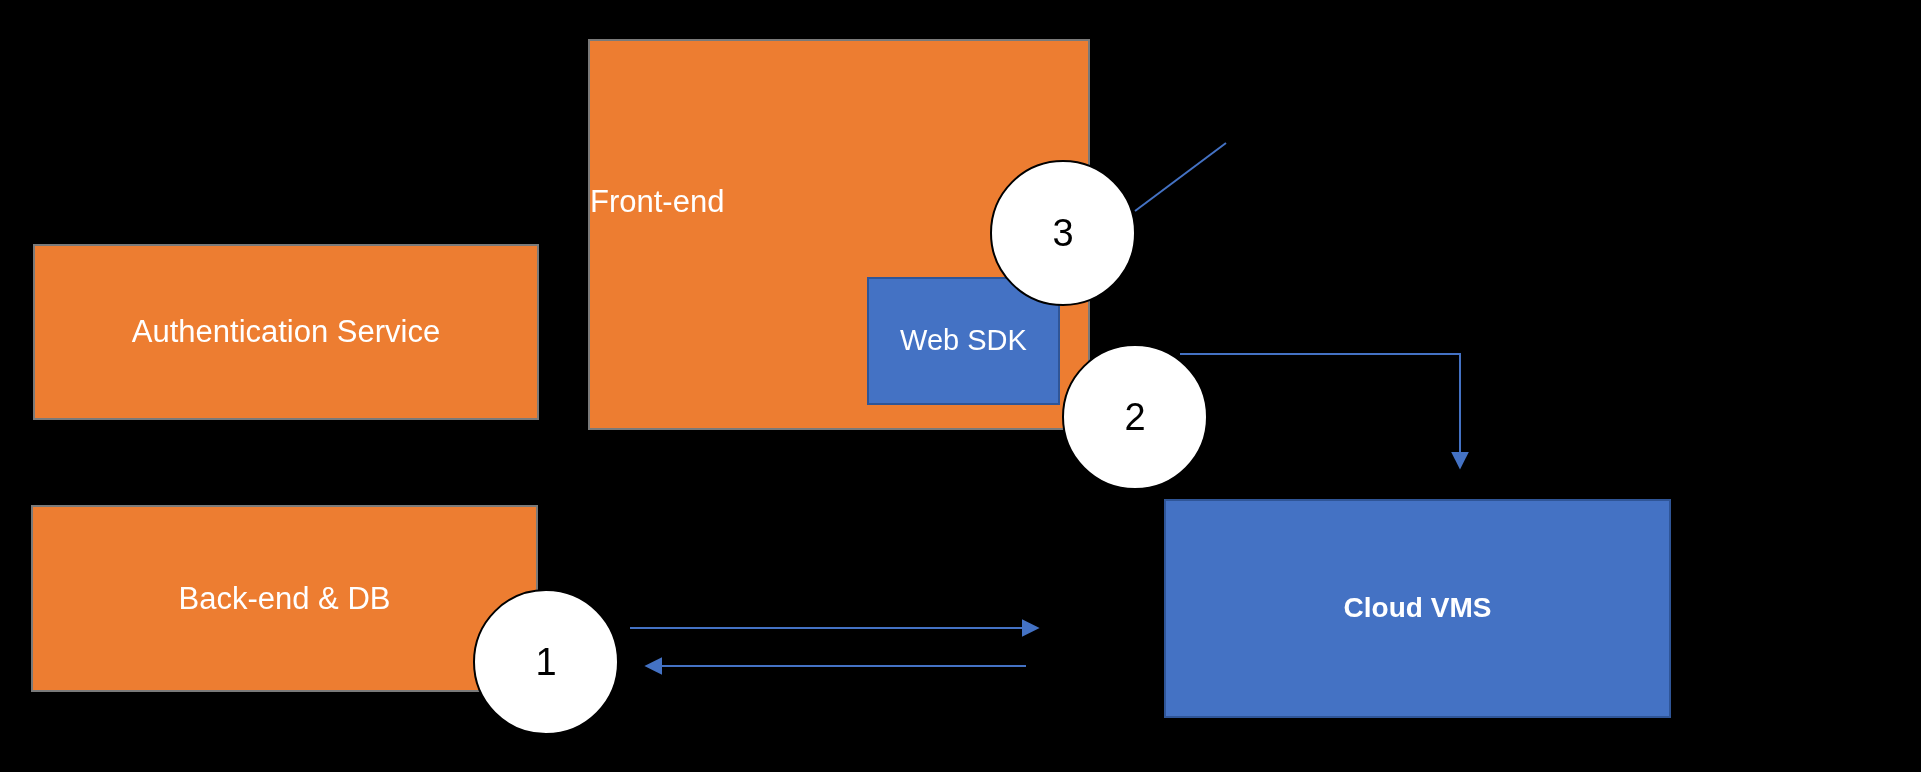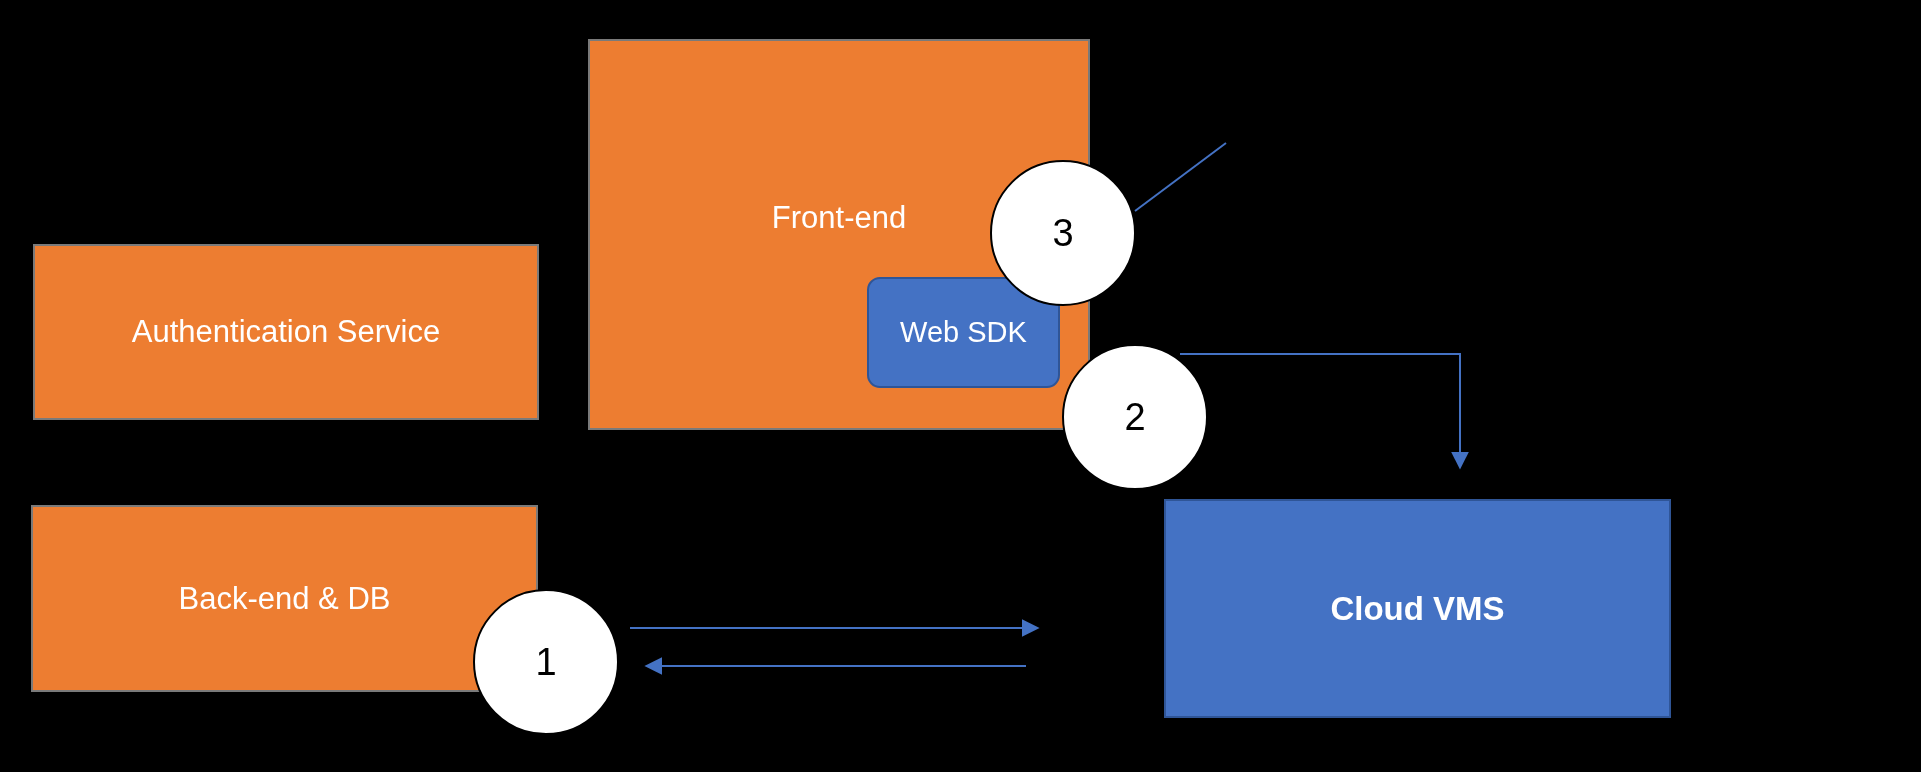--- a/index.html
+++ b/index.html
@@ -38,32 +38,31 @@
   }
   .box-label{
     color:var(--text-light,#fff);
     font-size:31px;
     line-height:1.15;
     white-space:nowrap;
   }
   .auth{left:33px;top:244px;width:506px;height:176px;}
   .frontend{left:588px;top:39px;width:502px;height:391px;}
   .frontend-label{
-    position:absolute;left:0;right:0;top:159px;
-    text-align:center;
+    position:absolute;left:0;right:0;top:143px;
+    text-align:left;
   }
   .websdk{
-    left:277px;top:236px;width:193px;height:111px; 
+    left:277px;top:236px;width:193px;height:128px; 
     position:absolute;
-    border-radius:13px;
   }
   .websdk .box-label{font-size:29px;}
   .backend{left:31px;top:505px;width:507px;height:187px;}
   .cloudvms{left:1164px;top:499px;width:507px;height:219px;}
-  .cloudvms .box-label{font-weight:bold;font-size:33px;}
+  .cloudvms .box-label{font-weight:bold;font-size:28px;}
   .connector-layer{
     position:absolute;left:0;top:0;width:1921px;height:772px;
     pointer-events:none;
   }
   .step-circle{
     position:absolute;
     width:146px;height:146px;
     border-radius:50%;
     background:var(--circle-fill,#fff);
     border:2.5px solid var(--circle-border,#000);

